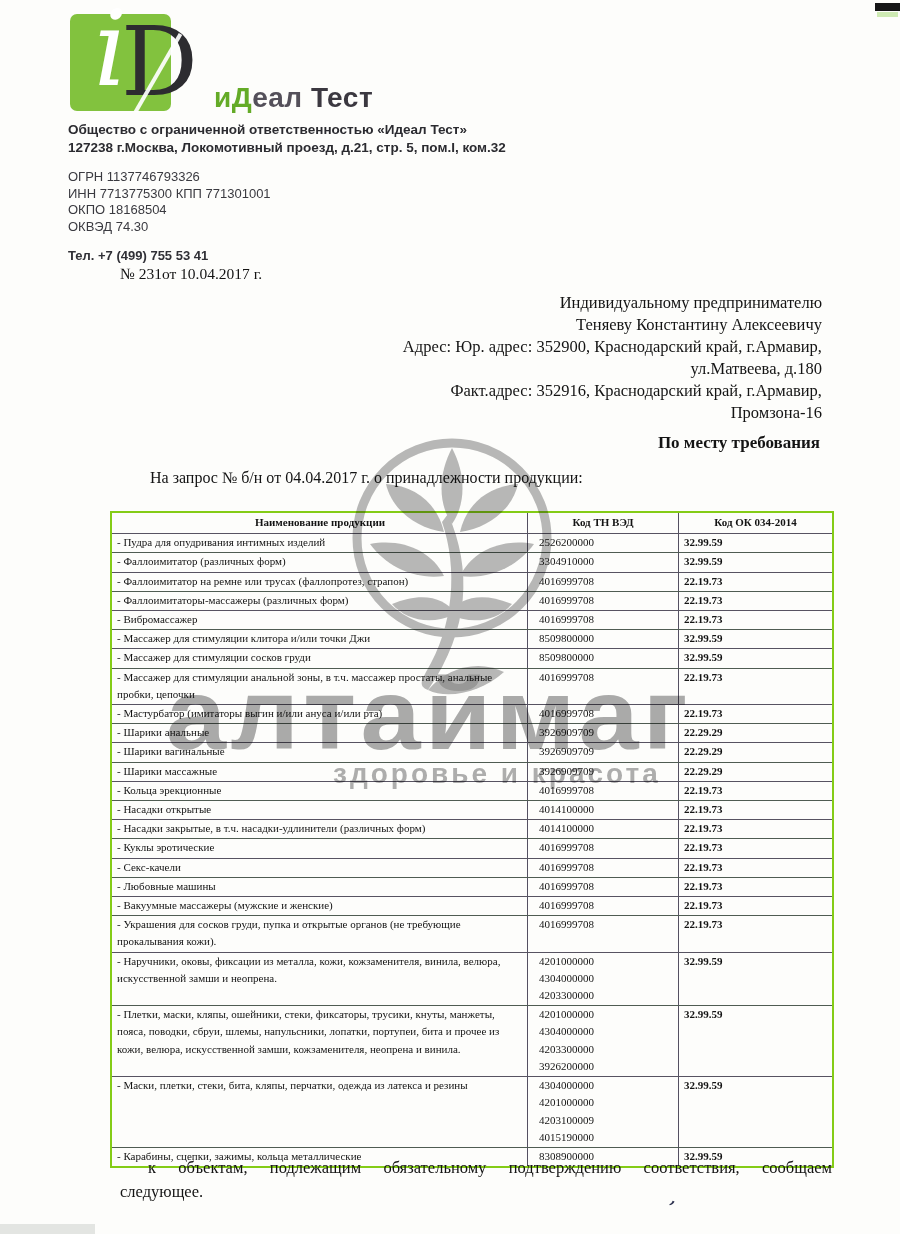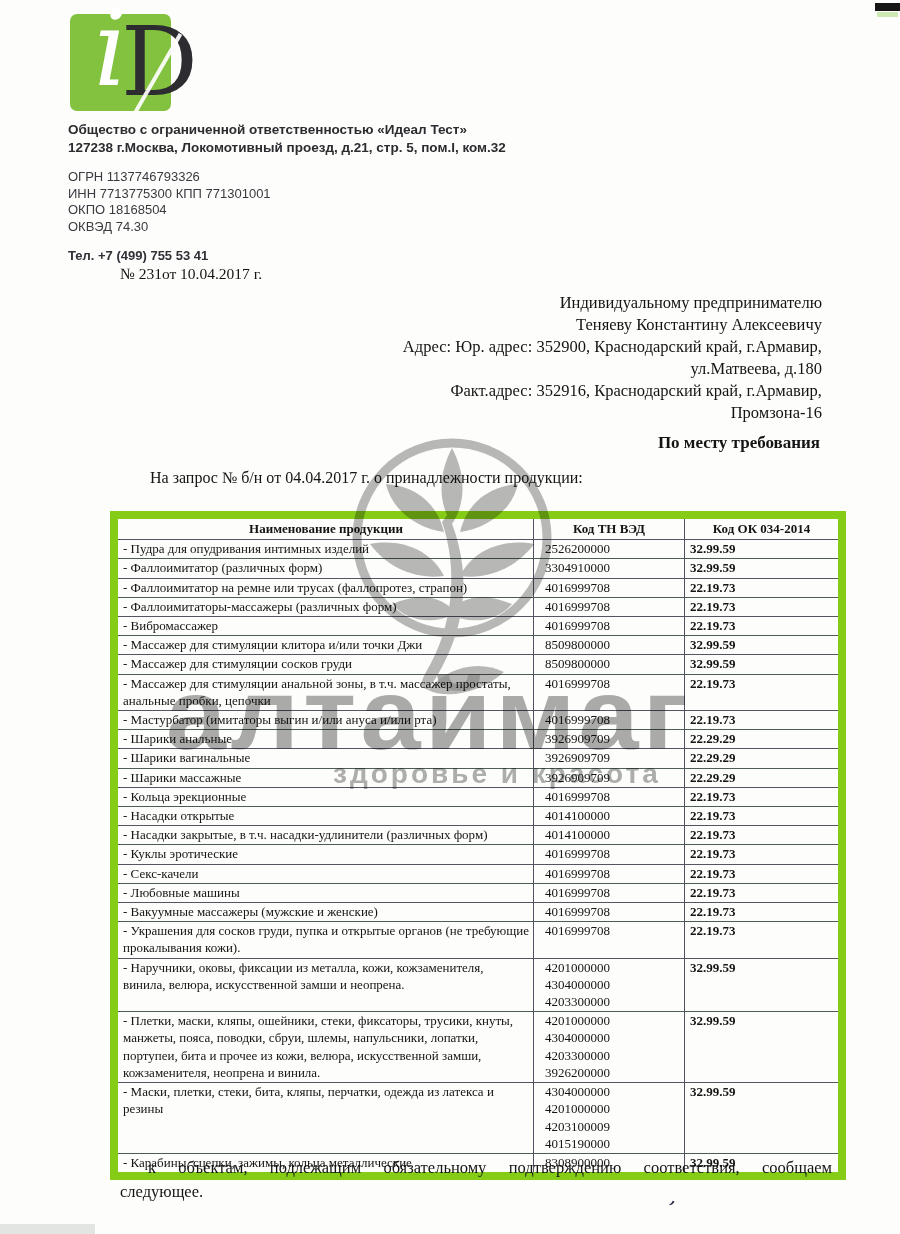--- a/index.html
+++ b/index.html
@@ -29,21 +29,21 @@
   .company .reg{font-size:13px;font-weight:400;line-height:16.5px;color:#3a3a40;margin-top:13px;}
   .company .phone{font-size:13px;font-weight:700;color:#303036;margin-top:13px;}
   
   .ref-number{position:absolute;left:120px;top:265px;font-size:15.5px;}
   .addressee{position:absolute;right:78px;top:292px;text-align:right;font-size:16.5px;line-height:22px;}
   .delivery{position:absolute;right:80px;top:433px;font-size:17px;font-weight:700;}
   .intro{position:absolute;left:150px;top:469px;font-size:16px;text-align:center;}
   
   .datatable{
     position:absolute;left:110px;top:511px;width:720px;
-    border:8px solid #84cc16;font-size:13px;line-height:17.2px;
+    border:2px solid #84cc16;font-size:11px;line-height:17.2px;
   }
   .tr{display:flex;}
   .tr + .tr{border-top:1px solid #575361;}
   .tr:nth-child(even) + .tr{border-top-color:#4f5c52;}
   .td{padding:0 4px 1px 5px;box-sizing:border-box;}
   .td + .td{border-left:1px solid #545061;}
   .td.c0{width:415px;}
   .td.c1{width:151px;padding-left:11px;}
   .td.c2{flex:1;font-weight:700;}
   .thead .td{text-align:center;font-weight:700;padding-top:1px;padding-bottom:2px;}
@@ -71,20 +71,24 @@
 
   <div class="mark-top-right"></div>
   <div class="mark-top-right-smudge"></div>
   <div class="mark-bottom-left"></div>
   <div class="pen-mark">’</div>
 
   <div class="logo-square"></div>
   <div class="logo-i">i</div>
   <div class="logo-d">D</div>
   <div class="logo-slash"></div>
+  <div class="logo-text">
+    <span class="green">иД</span><span class="mid">еал</span>
+    <span class="dark">Тест</span>
+  </div>
 
   <div class="company">
     <div class="l top">Общество с ограниченной ответственностью «Идеал Тест»</div>
     <div class="l top">127238 г.Москва, Локомотивный проезд, д.21, стр. 5, пом.I, ком.32</div>
     <div class="reg">
       <div class="l">ОГРН 1137746793326</div>
       <div class="l">ИНН 7713775300  КПП 771301001</div>
       <div class="l">ОКПО 18168504</div>
       <div class="l">ОКВЭД 74.30</div>
     </div>

